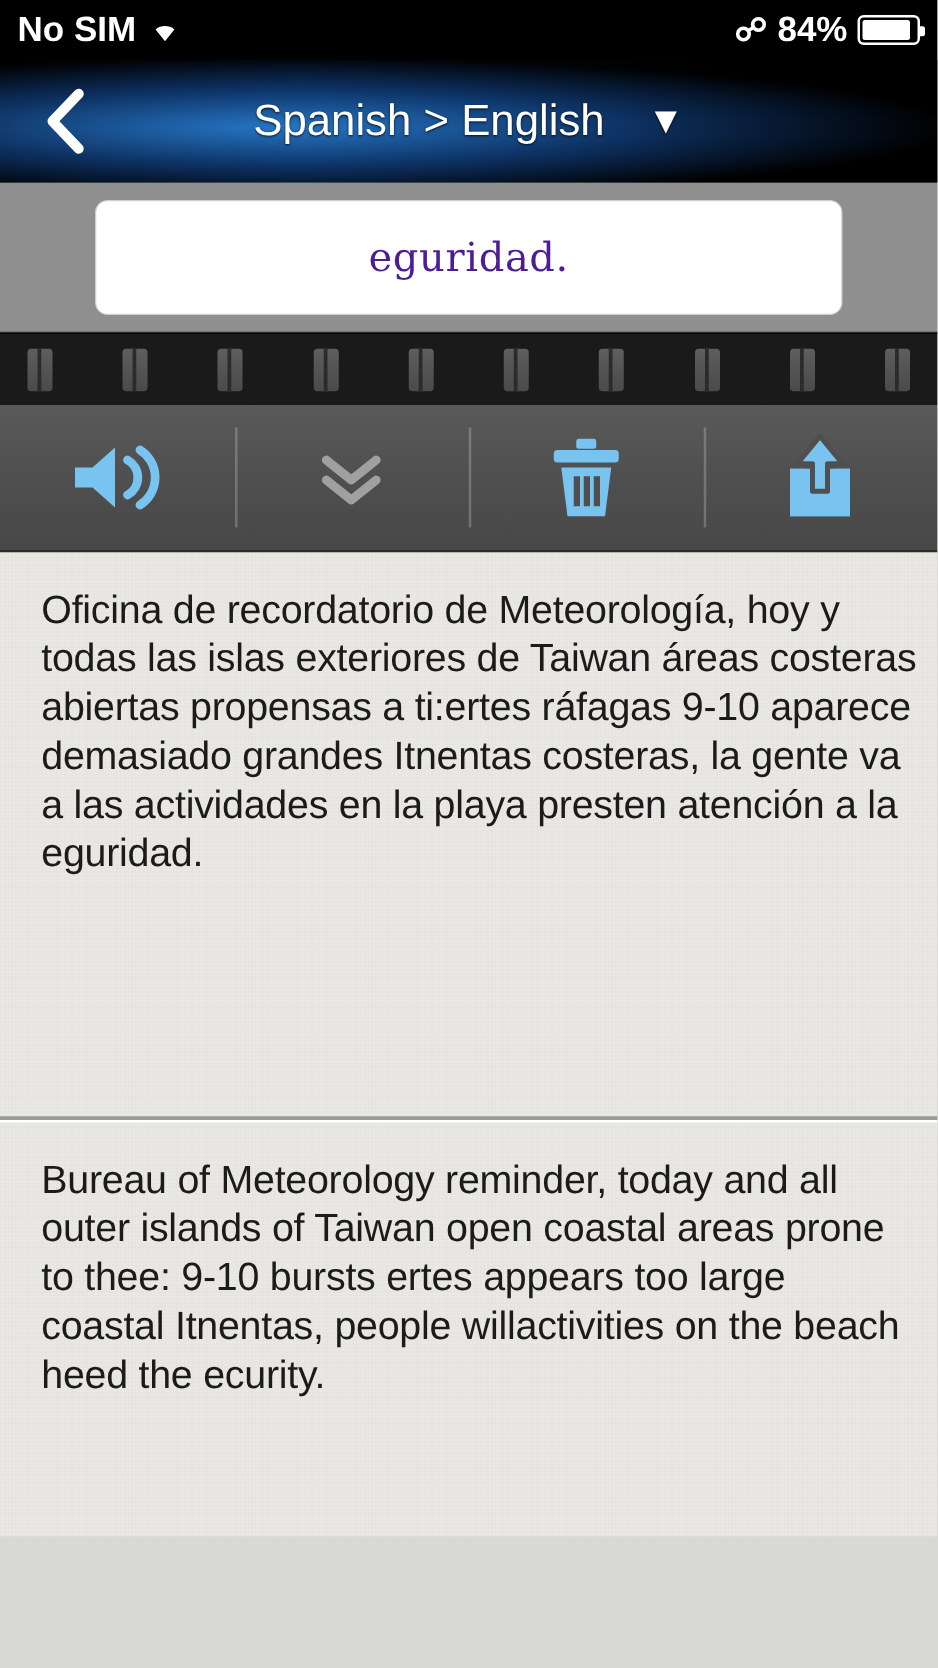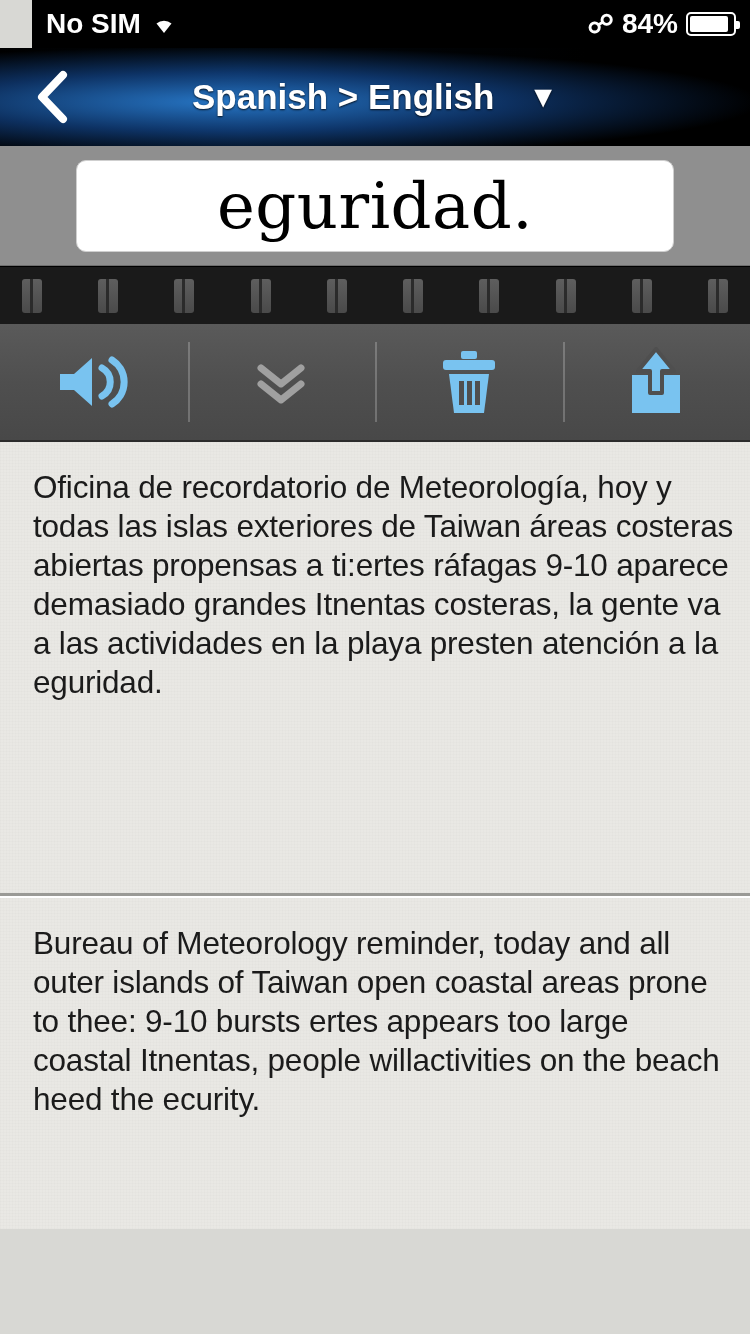--- a/index.html
+++ b/index.html
@@ -14,21 +14,20 @@
   .status-bar {
     height: 48px;
     background: #000;
     color: #fff;
     display: flex;
     align-items: center;
     position: relative;
     padding: 0 14px;
     font-size: 28px;
     font-weight: bold;
-    margin-left: 32px;
   }
   .status-left { display: flex; align-items: center; gap: 10px; }
   .status-center {
     position: absolute; left: 0; right: 0; text-align: center;
     font-size: 28px; font-weight: bold; letter-spacing: .5px;
   }
   .status-right {
     margin-left: auto; display: flex; align-items: center; gap: 8px;
     position: relative; z-index: 2;
   }
@@ -52,40 +51,40 @@
       radial-gradient(ellipse at 30% 55%, rgba(40,120,200,.95) 0%, rgba(15,55,110,.85) 38%, rgba(0,0,0,.9) 72%),
       linear-gradient(90deg, #000 0%, #06203c 18%, #0a3a6b 32%, #05203e 52%, #000 78%, #000 100%);
     position: relative;
     display: flex; align-items: center; justify-content: center;
   }
   .back-btn {
     position: absolute; left: 26px; top: 50%; transform: translateY(-50%);
     width: 54px; height: 60px; display: flex; align-items: center; justify-content: center;
   }
   .nav-title {
-    color: #fff; font-size: 35px; font-weight: bold;
+    color: #fff; font-size: 35px; font-weight: normal;
     display: flex; align-items: center; gap: 34px;
     text-shadow: 0 1px 2px rgba(0,0,0,.8);
   }
   .caret-down { font-size: 30px; line-height: 1; }
 
   
   .word-area {
     height: 120px; background: #8f8f8f;
     display: flex; align-items: center; justify-content: center;
     border-bottom: 1px solid #6e6e6e;
   }
   .word-box {
     width: 598px; height: 92px; background: #fff;
     border-radius: 10px; border: 1px solid #cfcfcf;
     display: flex; align-items: center; justify-content: center;
   }
   .word-text {
     font-family: "DejaVu Serif", serif;
-    font-size: 64px; color: #000000; letter-spacing: .5px;
+    font-size: 32px; color: #4c1d95; letter-spacing: .5px;
   }
 
   
   .notch-strip {
     height: 58px; background: #1a1a1a;
     display: flex; align-items: flex-start; justify-content: space-between;
     padding: 0 22px;
     border-top: 1px solid #000;
   }
   .notch {

